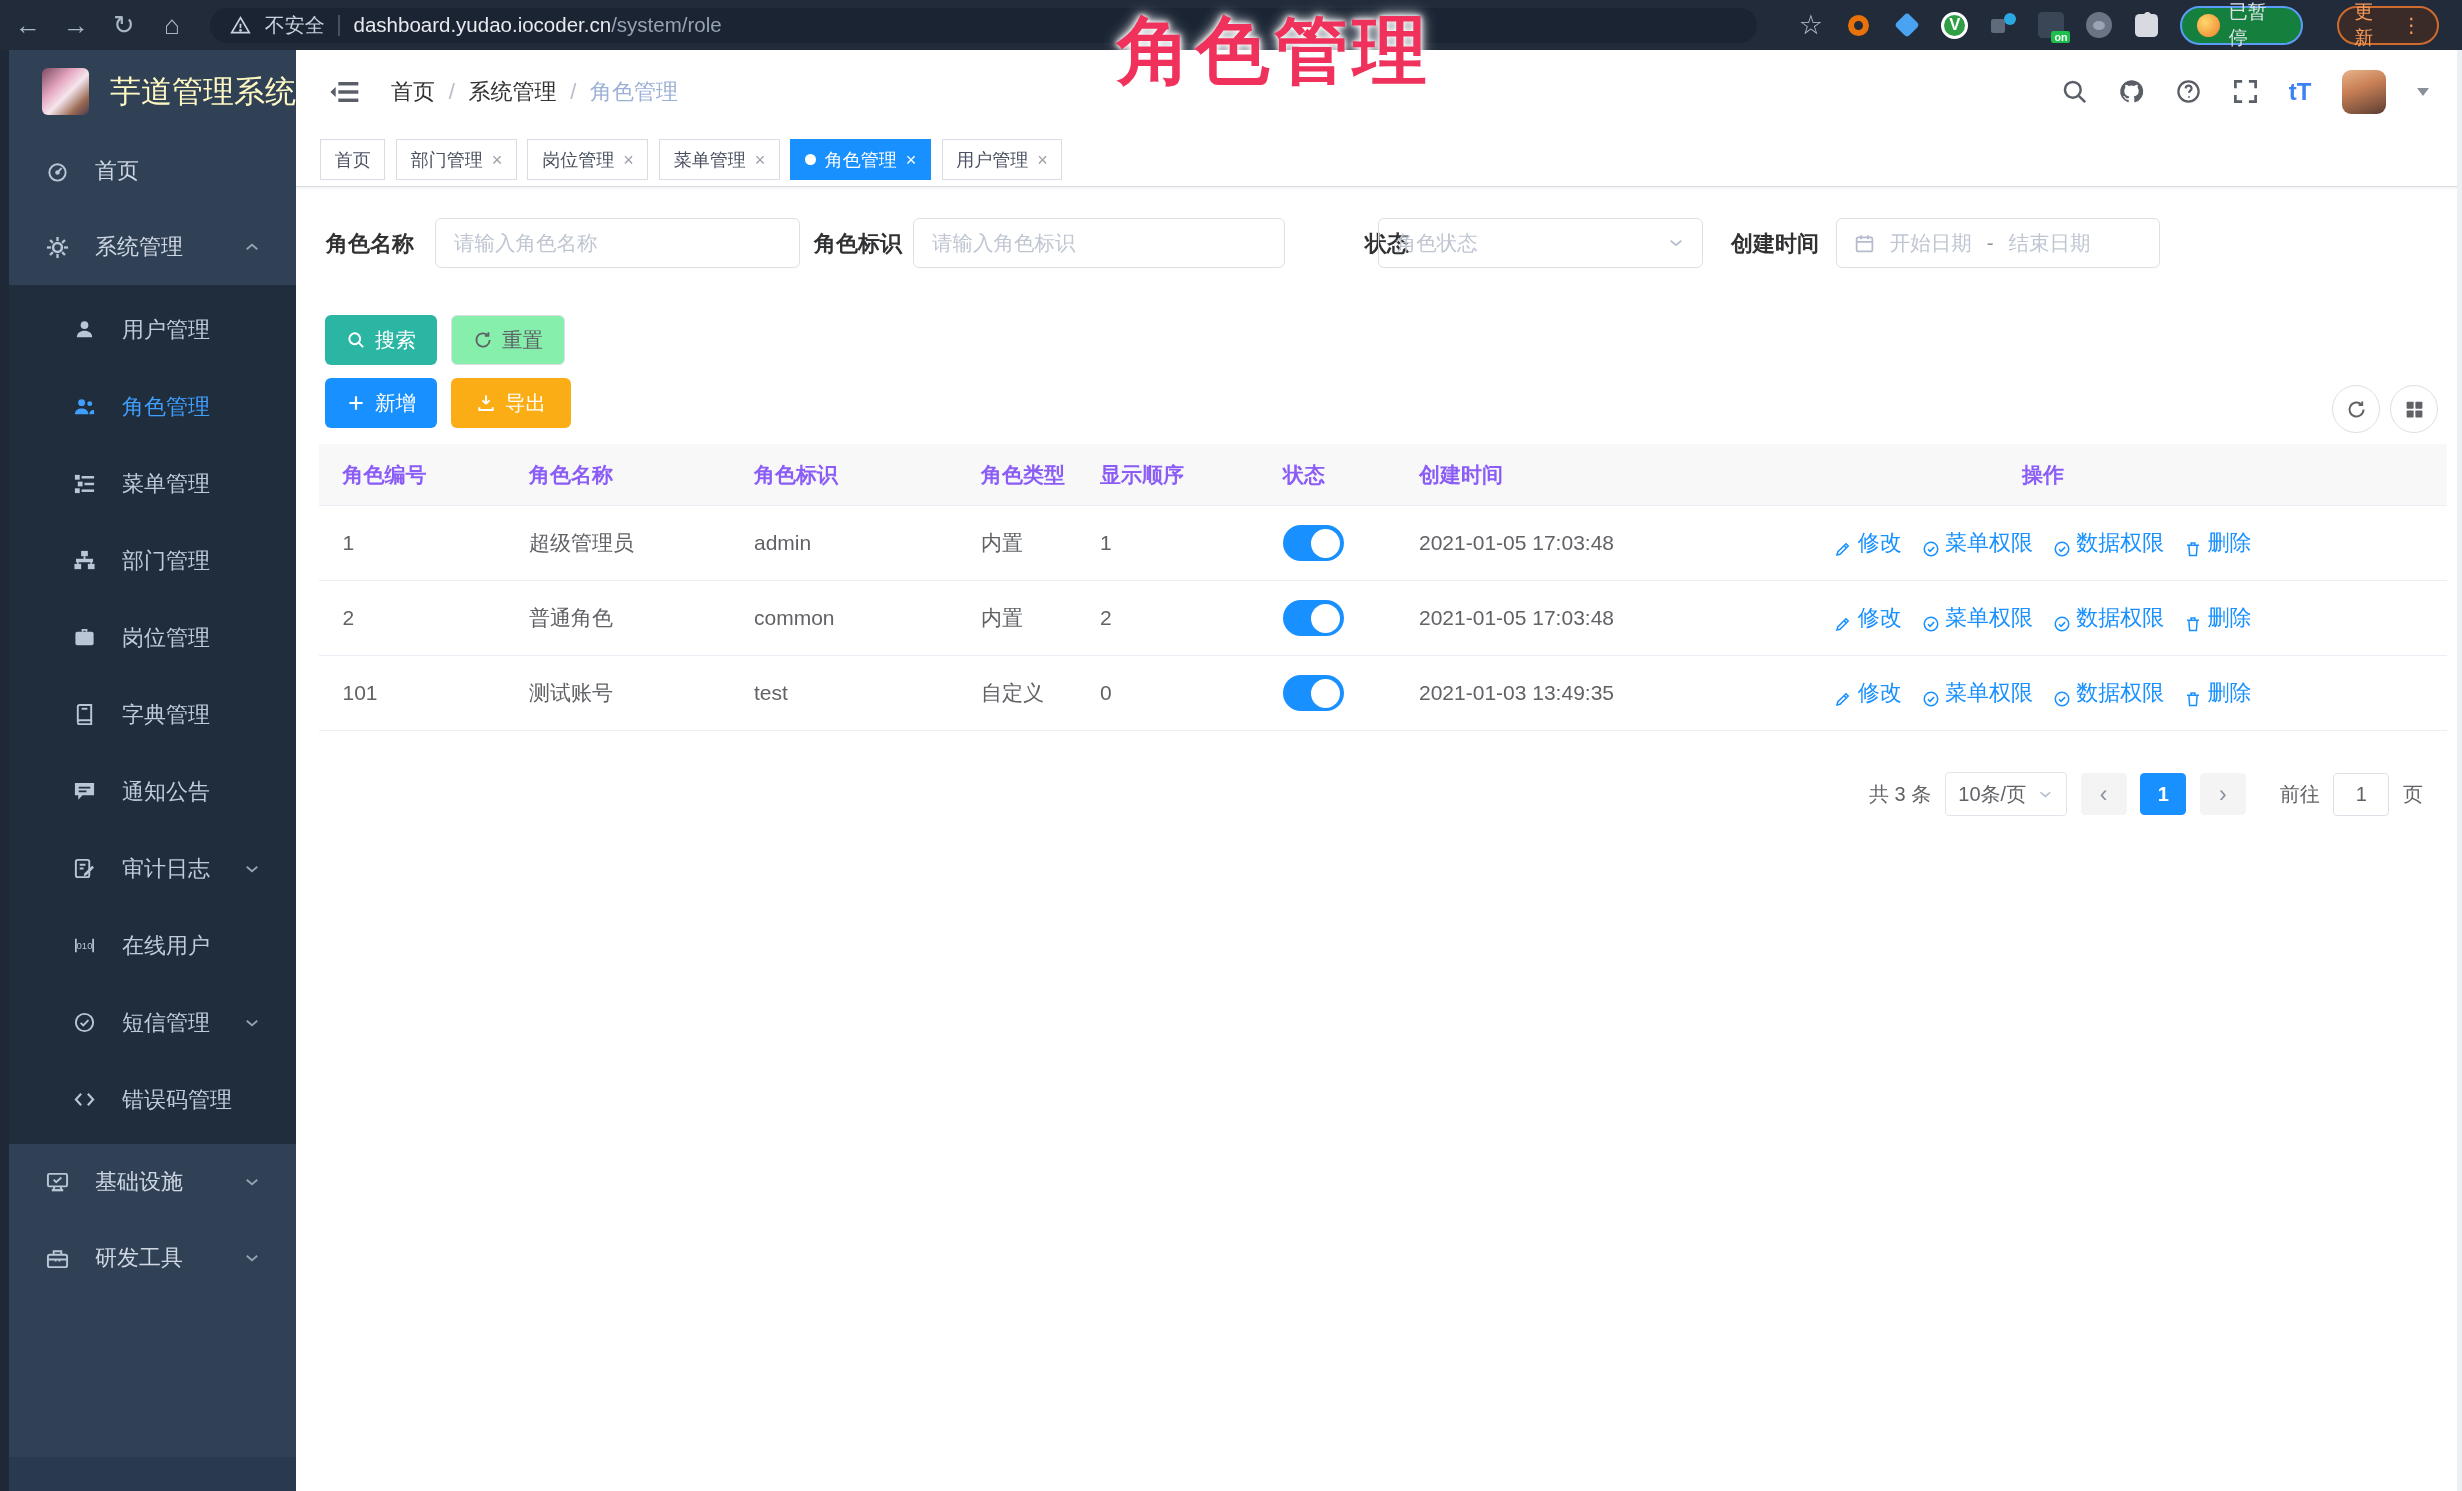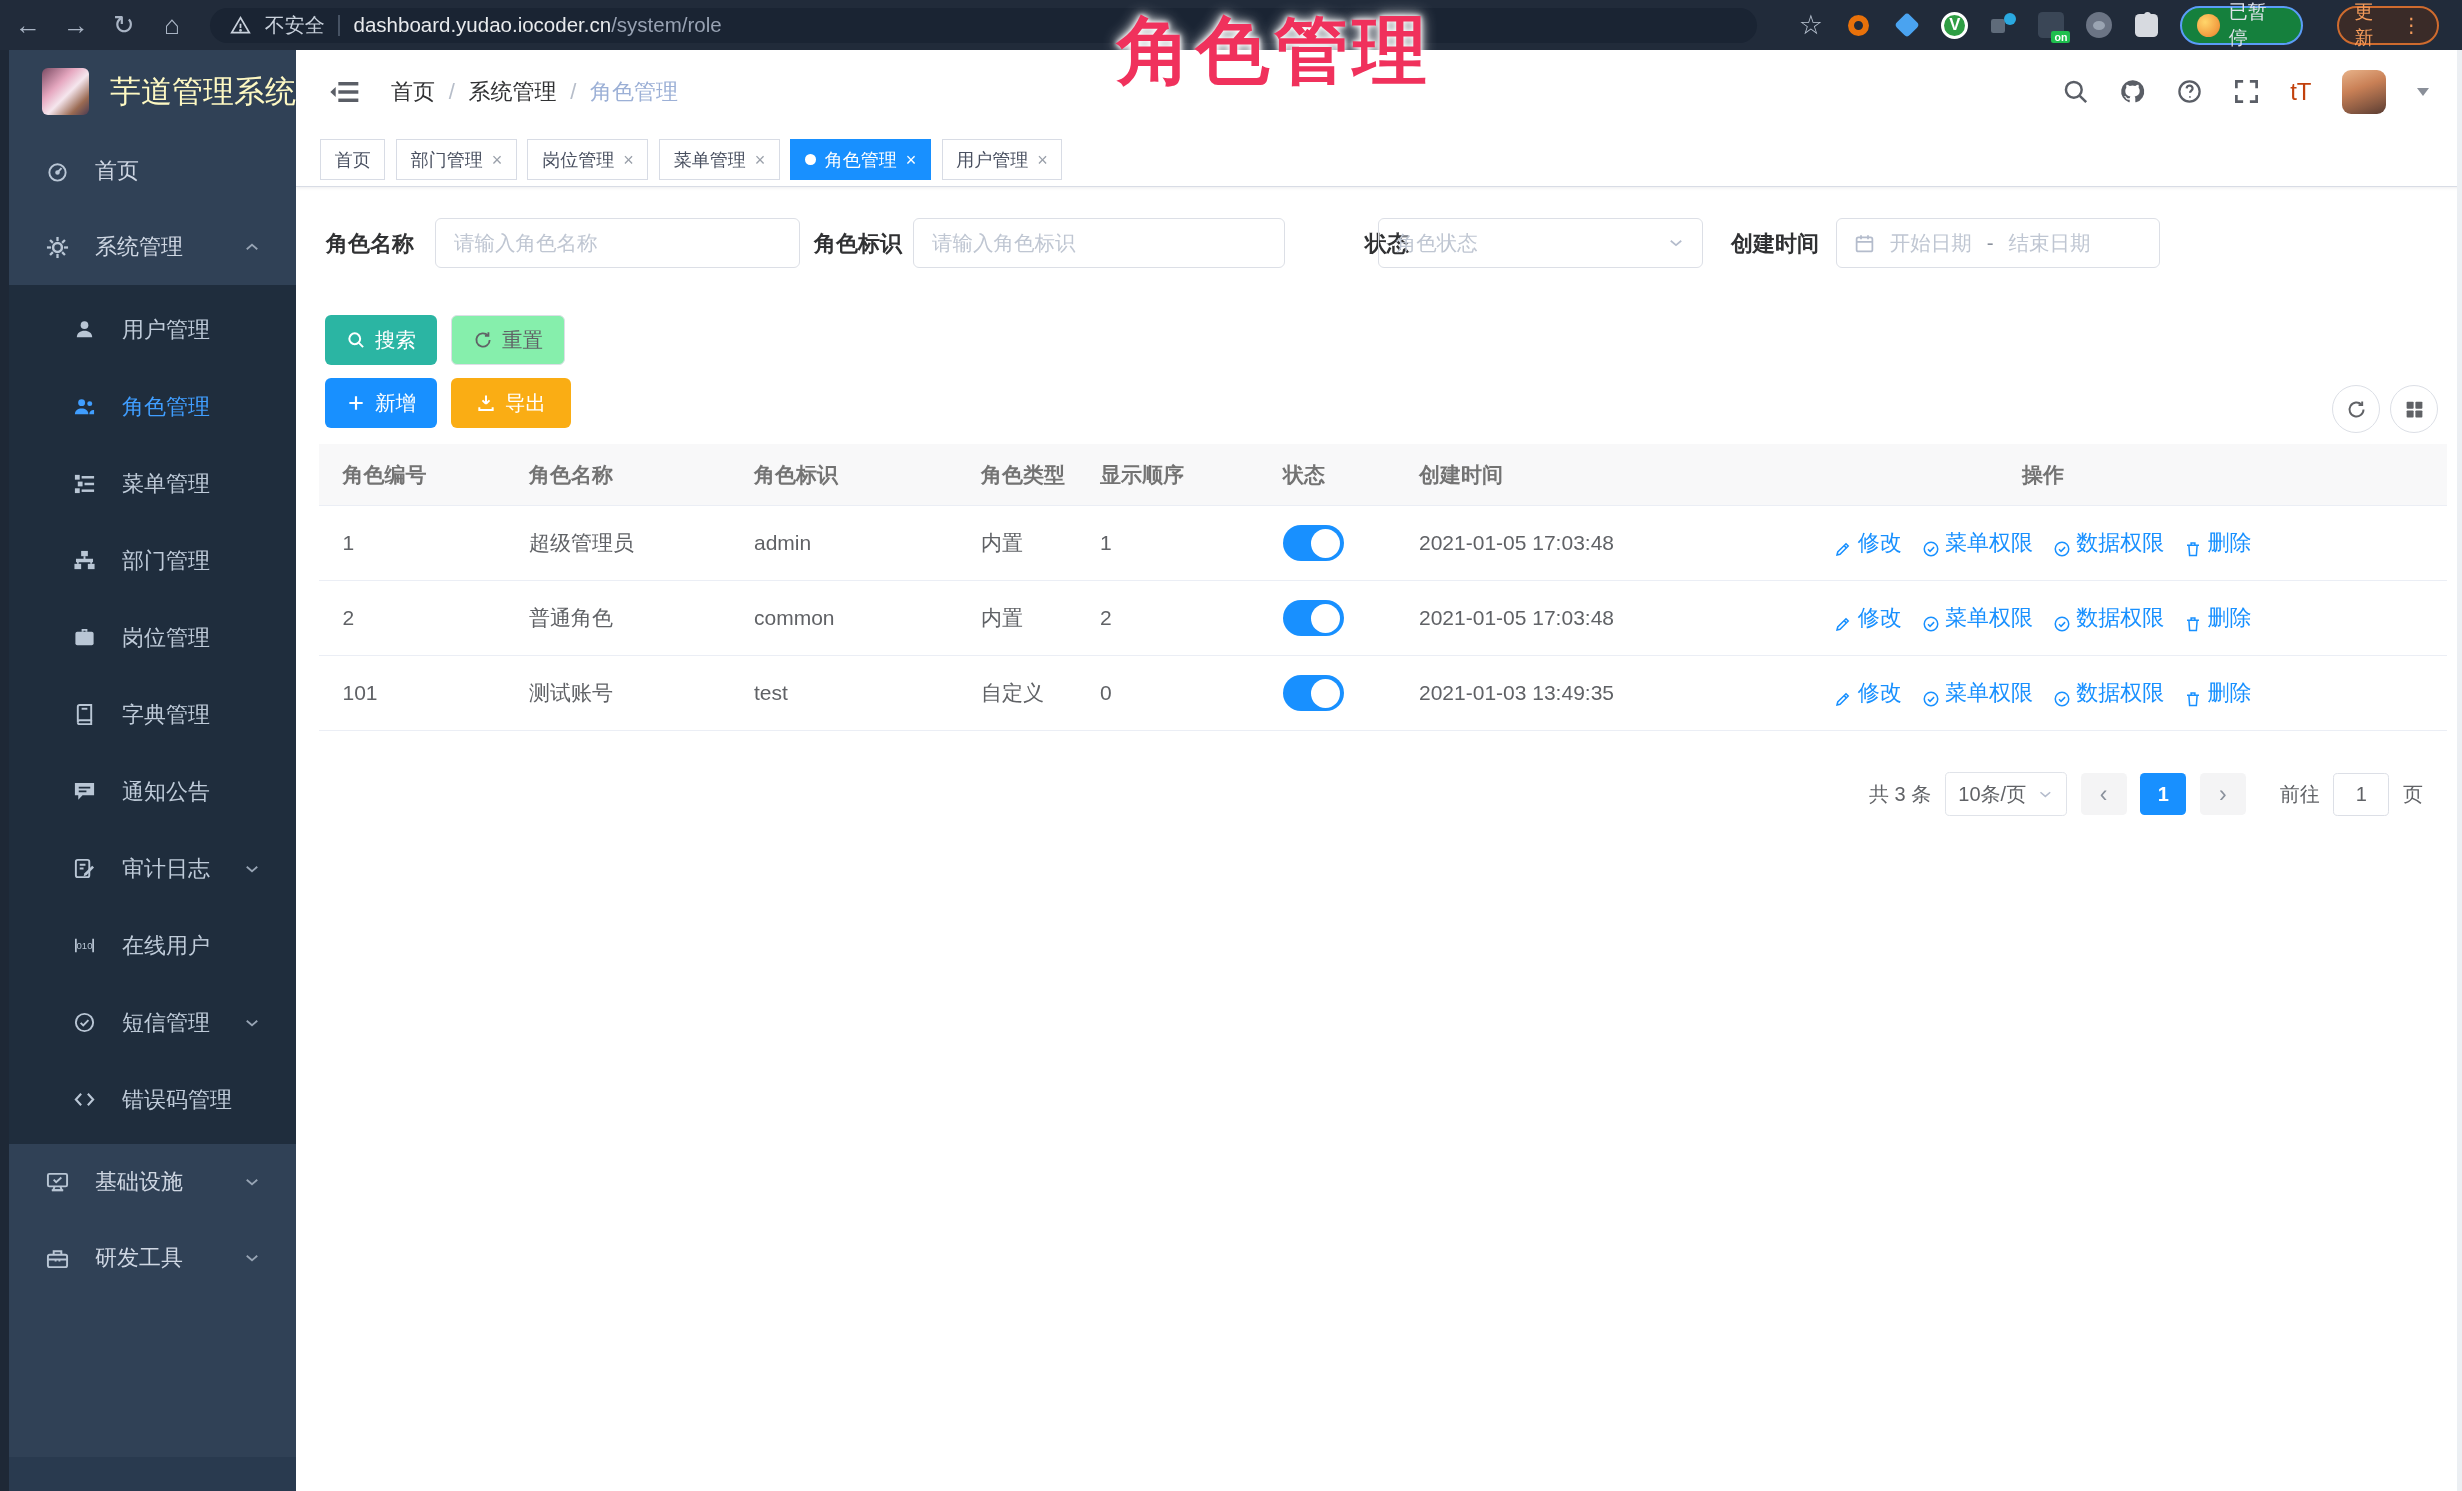--- a/index.html
+++ b/index.html
@@ -64,21 +64,21 @@
   
   .main{position:absolute;left:296px;top:50px;right:0;bottom:0;background:#fff}
   .navbar{height:83px;display:flex;align-items:center;padding:0 33px;position:relative}
   .hamburger{width:32px;height:32px;color:#5a5e66;cursor:pointer}
   .breadcrumb{display:flex;align-items:center;margin-left:30px;gap:13.7px;font-size:22px}
   .bc-link{color:#303133}
   .bc-sep{color:#b6bdc9}
   .bc-cur{color:#9cb0d6}
   .nav-right{margin-left:auto;display:flex;align-items:center;gap:30px}
   .nr-ic{width:27px;height:27px;color:#5a5e66;cursor:pointer}
-  .size-ic{font-size:24px;color:#c2410c;font-weight:normal;cursor:pointer}
+  .size-ic{font-size:24px;color:#3b82f6;font-weight:bold;cursor:pointer}
   .avatar{width:44px;height:44px;border-radius:9px;cursor:pointer;
     background:linear-gradient(160deg,#e8b38a 0%,#c98056 40%,#8a5a42 75%,#5a3c32 100%)}
   .av-caret{width:0;height:0;border-left:6.8px solid transparent;border-right:6.8px solid transparent;border-top:8.3px solid #8a8f99;margin-left:1.5px;cursor:pointer}
 
   .tagsbar{height:53px;border-bottom:0.8px solid #d8dce5;box-shadow:0 1.5px 3px rgba(0,21,41,.06);display:flex;align-items:center;padding-left:24px;gap:10.6px}
   .tag{height:39px;display:flex;align-items:center;padding:0 13.7px;border:0.8px solid #d8dce5;background:#fff;color:#495060;font-size:18px;gap:9px;cursor:pointer;white-space:nowrap}
   .tag .x{font-size:18px;color:#9aa0aa;line-height:1}
   .tag.active{background:#1890ff;border-color:#1890ff;color:#fff}
   .tag.active .x{color:#fff}
   .tag .dot{width:10.6px;height:10.6px;border-radius:50%;background:#fff}
@@ -101,21 +101,21 @@
   .btn-add{top:328px;left:29px;width:112px;background:#1890ff;color:#fff}
   .btn-export{top:328px;left:155px;width:120px;background:#faad14;color:#fff}
   .circ{position:absolute;top:335px;width:46px;height:46px;border-radius:50%;border:0.8px solid #dcdfe6;background:#fff;display:flex;align-items:center;justify-content:center;color:#606266;cursor:pointer}
   .circ svg{width:21px;height:21px}
 
   
   .table{position:absolute;top:394px;left:23px;right:15px}
   .thead{position:relative;height:61px;background:#f8f8f9;border-bottom:0.8px solid #ebeef5}
   .trow{position:relative;height:74px;background:#fff;border-bottom:0.8px solid #ebeef5}
   .c{position:absolute;top:0;height:100%;display:flex;align-items:center;font-size:21px;color:#606266;white-space:nowrap}
-  .thead .c{font-weight:bold;color:#737373}
+  .thead .c{font-weight:bold;color:#8b5cf6}
   .c1{left:23.5px}.c2{left:210px}.c3{left:435px}.c4{left:662px}.c5{left:781px}.c6{left:964px}.c7{left:1100px}
   .c8{left:1540px;width:368px;justify-content:center}
   .switch{width:61px;height:36px;border-radius:18px;background:#1890ff;position:relative;cursor:pointer}
   .switch::after{content:"";position:absolute;right:3.8px;top:3.8px;width:29px;height:29px;border-radius:50%;background:#fff}
   .acts{display:flex;align-items:center;gap:20px}
   .act{display:flex;align-items:flex-end;gap:5.3px;color:#1890ff;font-size:22px;cursor:pointer;white-space:nowrap}
   .act svg{width:18px;height:18px}
 
   
   .pager{position:absolute;top:722px;right:39px;height:44px;display:flex;align-items:center;gap:13.7px;font-size:20px;color:#606266}

